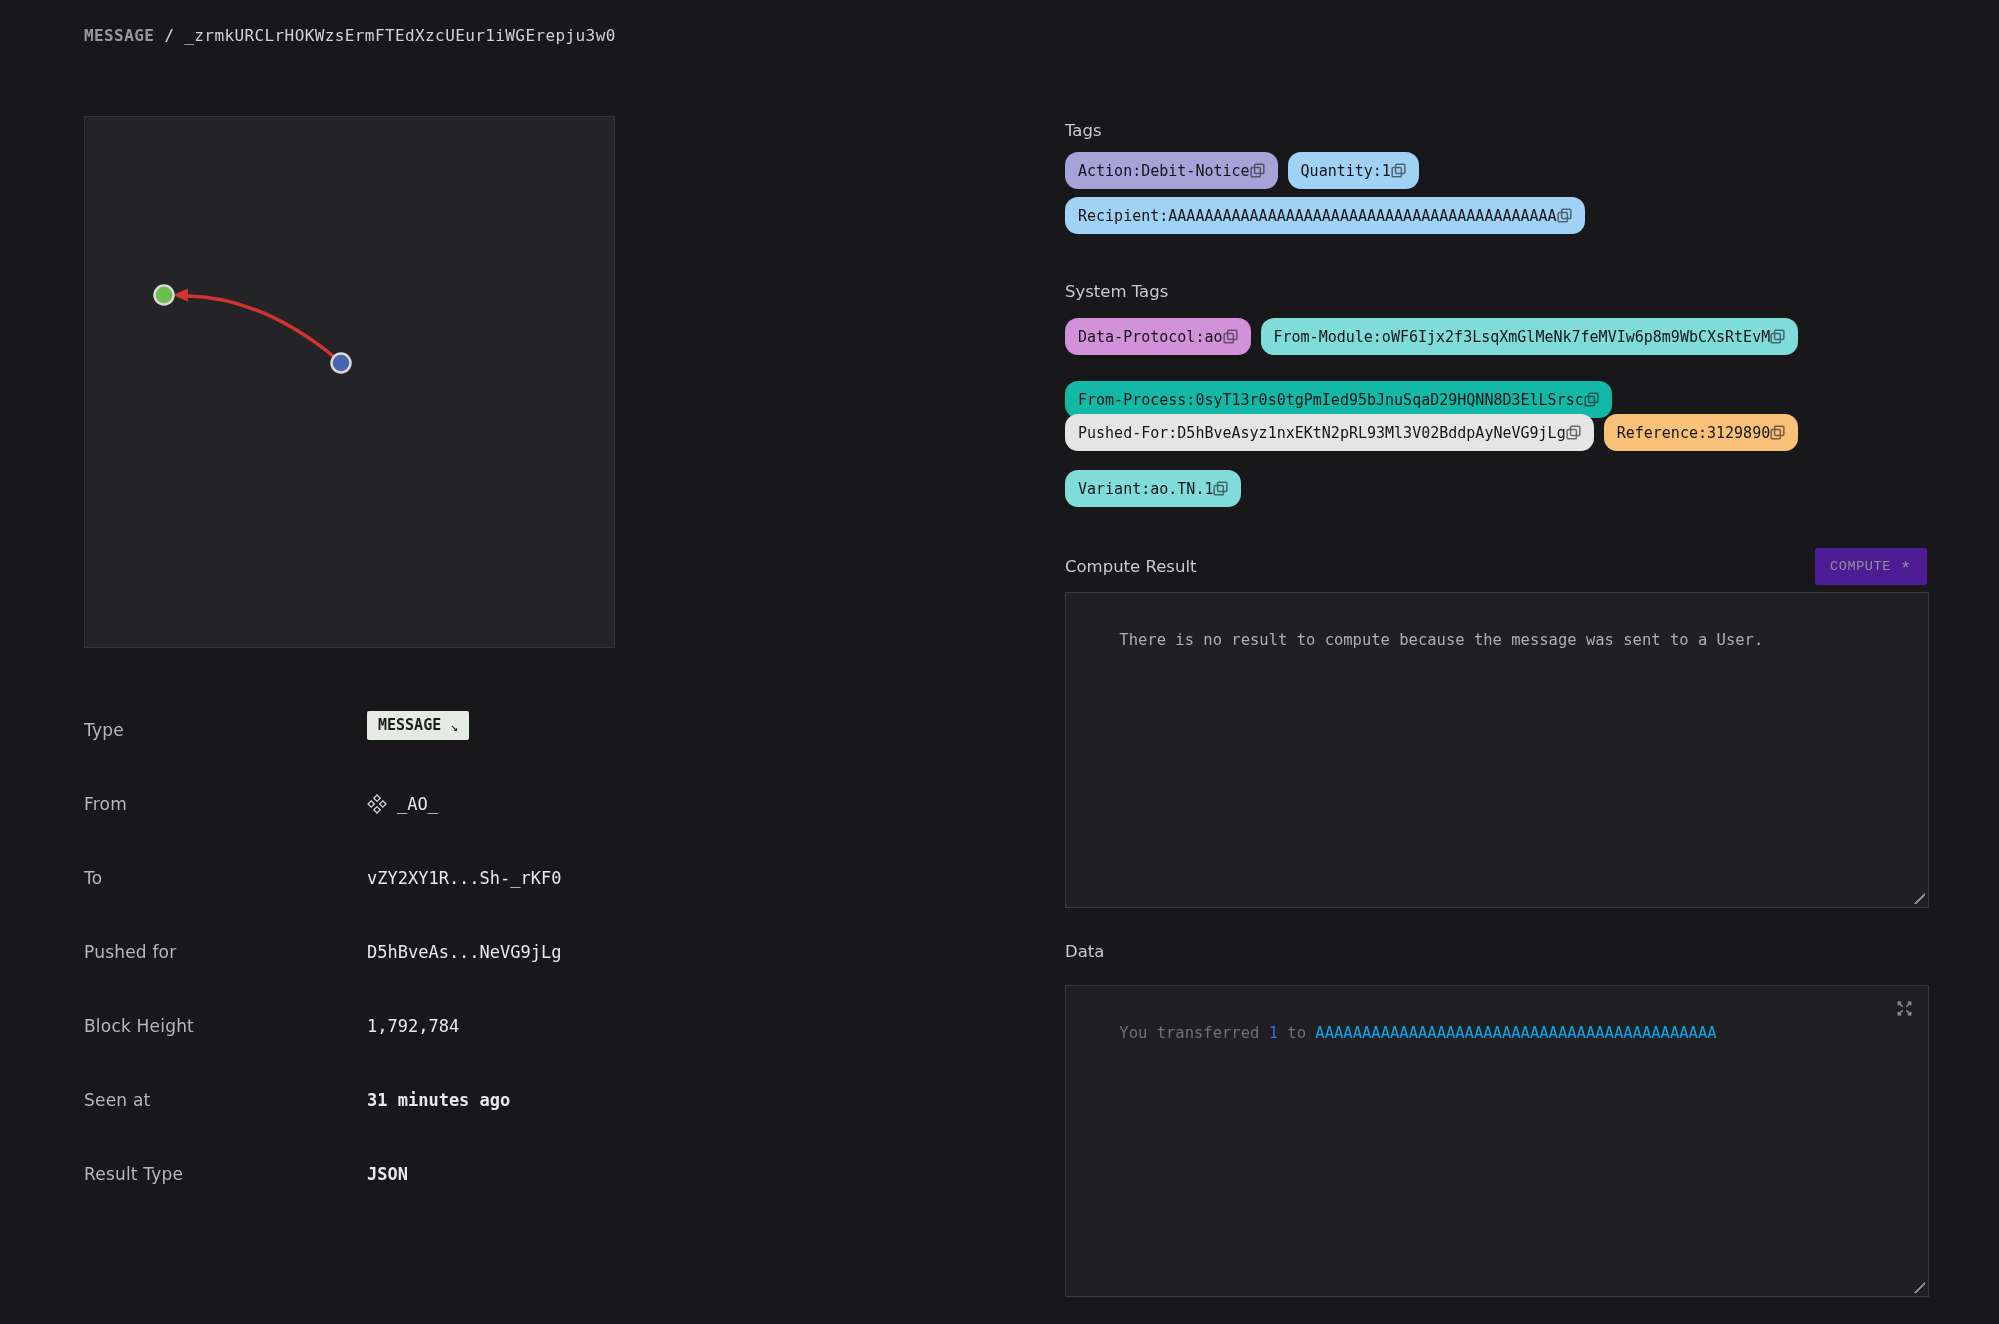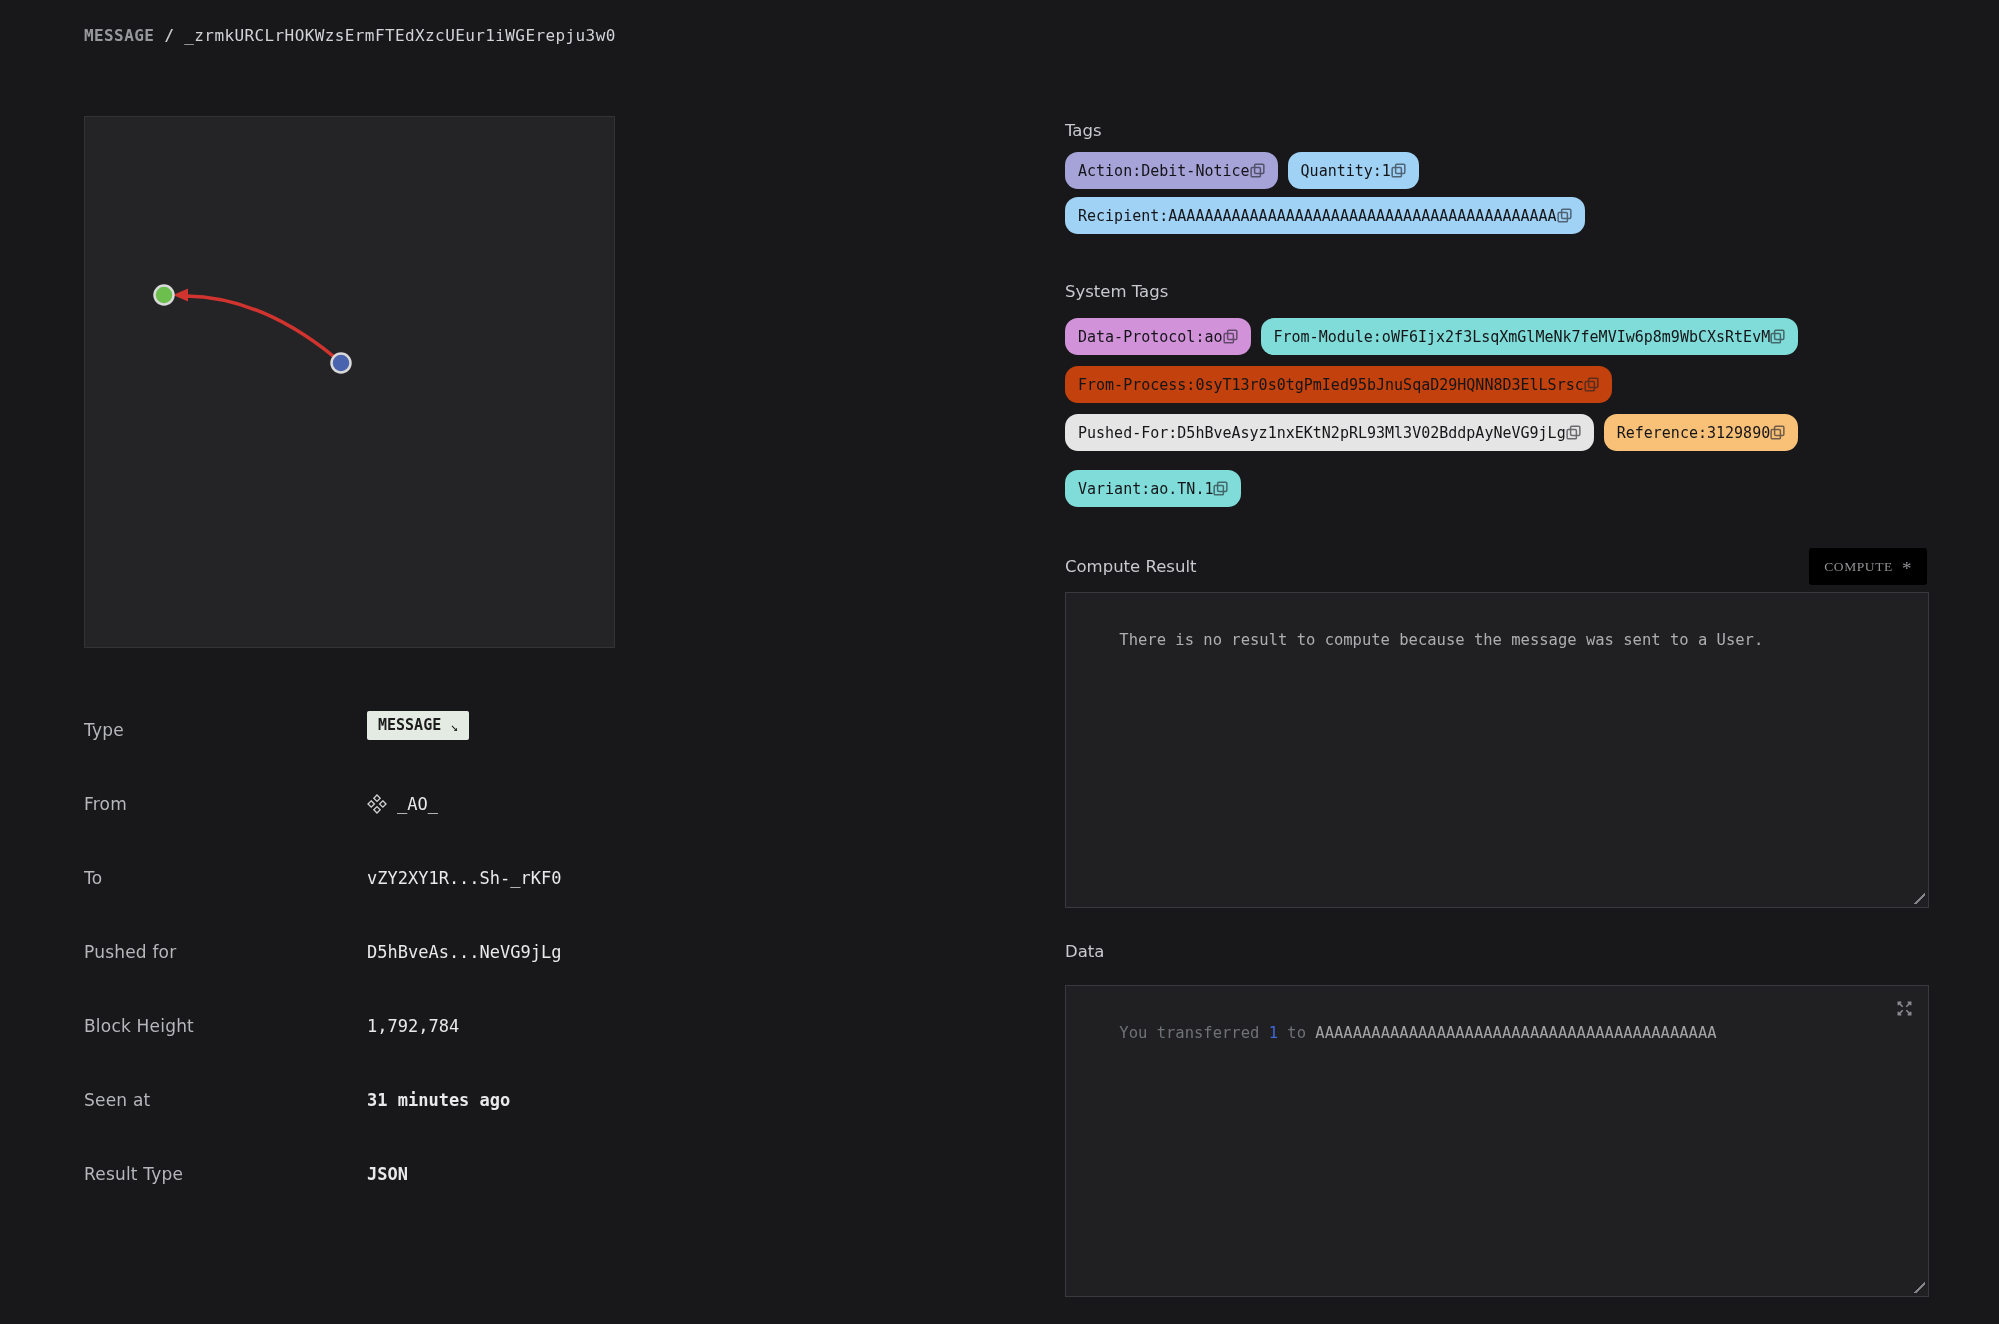--- a/index.html
+++ b/index.html
@@ -58,22 +58,22 @@
     height:37px; padding:0 13px; border-radius:13px;
     font-family:"DejaVu Sans Mono","Liberation Mono",monospace;
     font-size:15px; font-weight:500; color:#151519; white-space:nowrap;
   }
   .copy-icon { display:inline-flex; opacity:.62; cursor:pointer; }
 
   .compute-header { position:absolute; top:432px; left:0; width:864px; height:37px; }
   .compute-header .section-title { position:static; line-height:37px; }
   .compute-btn {
     position:absolute; right:2px; top:0; height:37px;
-    background:#000000; border:none; border-radius:3px;
-    color:#8f9094; font-family:Liberation Serif, serif;
+    background:#4c1d95; border:none; border-radius:3px;
+    color:#8f9094; font-family:Liberation Mono, monospace;
     font-size:13.5px; letter-spacing:.6px; padding:4px 15px;
     display:flex; align-items:center; gap:9px; cursor:pointer;
   }
   .compute-btn .btn-asterisk { font-size:19px; line-height:0; position:relative; top:2px; }
 
   .result-box {
     position:absolute; left:0; width:864px;
     background:#202023; border:1px solid #3a3a3e;
     font-family:"DejaVu Sans Mono","Liberation Mono",monospace;
     font-size:15.5px; line-height:23px; color:#aeaeb1;
@@ -228,21 +228,21 @@
       <span class="copy-icon">
         <svg width="15" height="15" viewBox="0 0 13 13" fill="none" stroke="#20212a" stroke-width="1.3">
           <rect x="4" y="1" width="8" height="8" rx="1"></rect>
             <rect x="1" y="4" width="8" height="8" rx="1"></rect>
         </svg>
       </span>
     </span>
   </div>
 
   <div class="tag-row" style="top:250px;">
-    <span class="tag" style="background: #c2410c;">
+    <span class="tag" style="background: #14b8a6; margin-top: 15px;">
       <span>From-Process:0syT13r0s0tgPmIed95bJnuSqaD29HQNN8D3ElLSrsc</span>
       <span class="copy-icon">
         <svg width="15" height="15" viewBox="0 0 13 13" fill="none" stroke="#20212a" stroke-width="1.3">
           <rect x="4" y="1" width="8" height="8" rx="1"></rect>
             <rect x="1" y="4" width="8" height="8" rx="1"></rect>
         </svg>
       </span>
     </span>
   </div>
 
@@ -288,21 +288,21 @@
   </div>
 
   <div class="result-box" id="compute-box">
     <span>There is no result to compute because the message was sent to a User.</span>
     <span class="resize-grip"></span>
   </div>
 
   <div class="section-title" style="top:826px;">Data</div>
 
   <div class="result-box" id="data-box">
-    <span style="color: rgb(110, 113, 117);">You transferred </span><span style="color: rgb(63, 104, 216);">1</span><span style="color: rgb(110, 113, 117);"> to </span><span style="color: #a3a3a3;">AAAAAAAAAAAAAAAAAAAAAAAAAAAAAAAAAAAAAAAAAAA</span>
+    <span style="color: rgb(110, 113, 117);">You transferred </span><span style="color: rgb(63, 104, 216);">1</span><span style="color: rgb(110, 113, 117);"> to </span><span style="color: #0ea5e9;">AAAAAAAAAAAAAAAAAAAAAAAAAAAAAAAAAAAAAAAAAAA</span>
     <span class="expand-btn">
       <svg width="17" height="17" viewBox="0 0 16 16" fill="none" stroke="#8a8b8e" stroke-width="1.5">
         <path d="M6.3 6.3 L2.2 2.2 M2.2 5 L2.2 2.2 L5 2.2"></path>
         <path d="M9.7 6.3 L13.8 2.2 M11 2.2 L13.8 2.2 L13.8 5"></path>
         <path d="M6.3 9.7 L2.2 13.8 M2.2 11 L2.2 13.8 L5 13.8"></path>
         <path d="M9.7 9.7 L13.8 13.8 M13.8 11 L13.8 13.8 L11 13.8"></path>
       </svg>
     </span>
     <span class="resize-grip"></span>
   </div>

